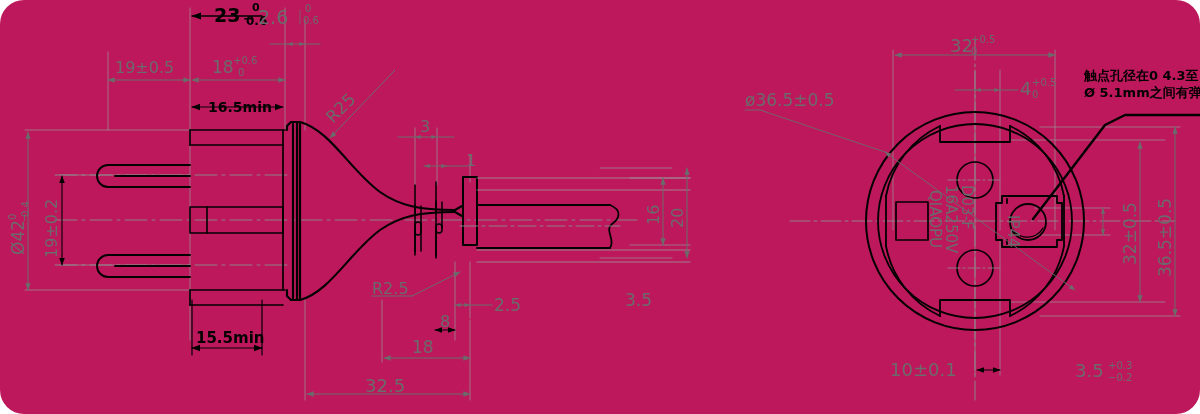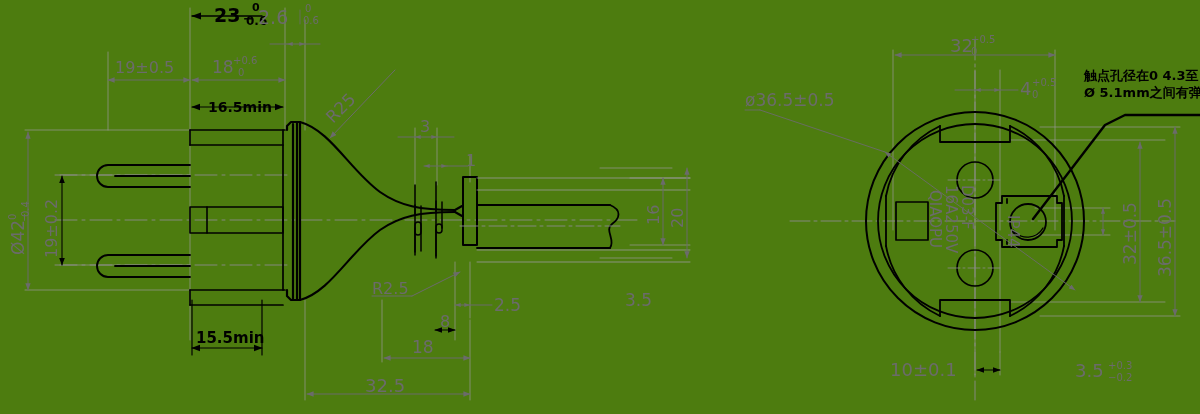--- a/index.html
+++ b/index.html
@@ -1,18 +1,18 @@
 <!DOCTYPE html>
 <html><head>
 <meta charset="utf-8">
 <style>
   html,body{margin:0;padding:0;background:#ffffff;}
   body{width:1200px;height:414px;overflow:hidden;
        font-family:"DejaVu Sans","Liberation Sans",sans-serif;}
-  #stage{position:relative;width:1200px;height:414px;background:#4d7c0f;}
+  #stage{position:relative;width:1200px;height:414px;background:#be185d;border-radius:24px;}
   svg{display:block;}
   .dimtxt{font-family:"DejaVu Sans","Liberation Sans",sans-serif;fill:#6b6b6b;}
   .dimtxt-b{font-family:"DejaVu Sans","Liberation Sans",sans-serif;fill:#000;font-weight:bold;}
 </style>
 </head>
 <body>
 
 <div id="stage">
 <svg width="1200" height="414" viewBox="0 0 1200 414">
 

